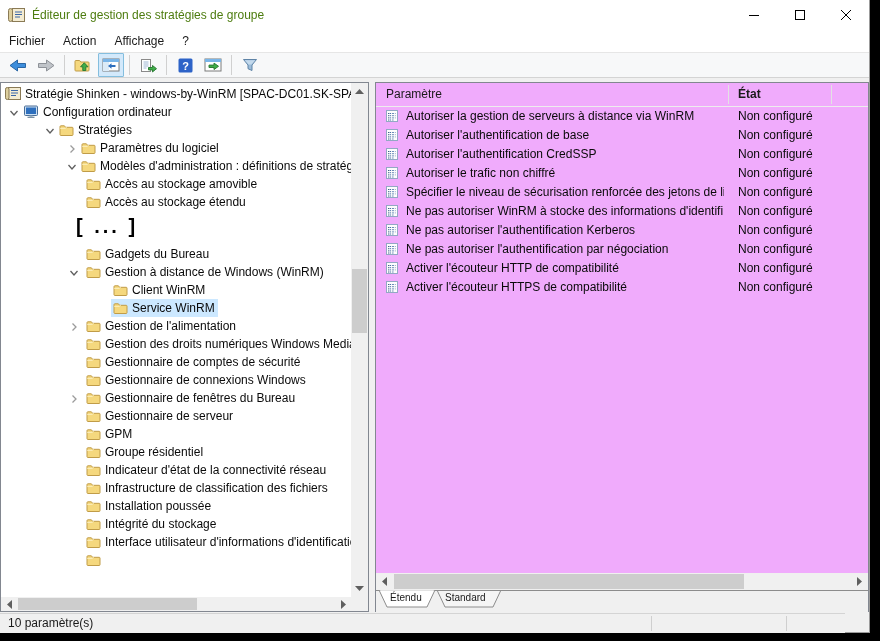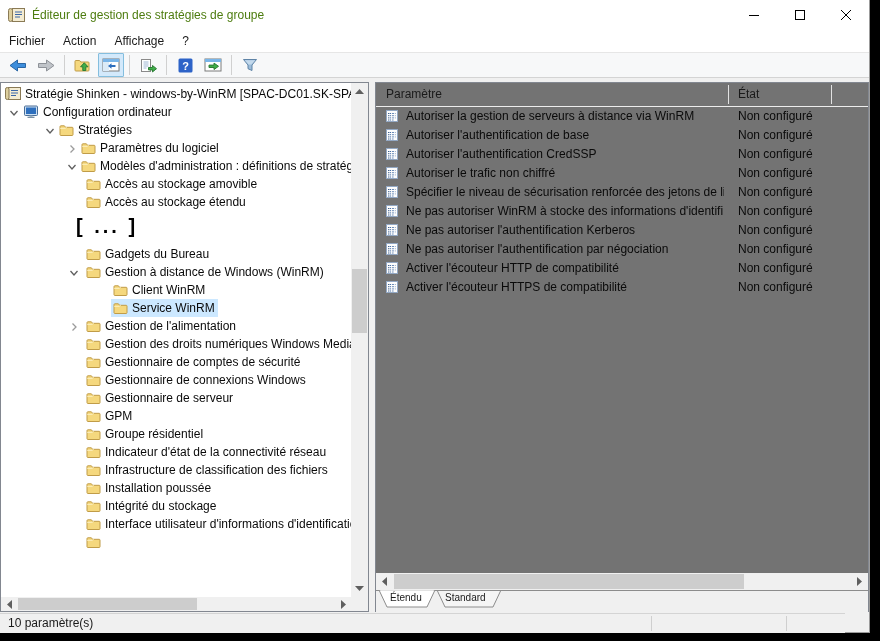--- a/index.html
+++ b/index.html
@@ -36,26 +36,26 @@
   .tree-row.ellipsis{height:34px;font-size:20px;font-weight:600;letter-spacing:3px;line-height:30px;padding-left:75px;box-sizing:border-box;}
   
   .vscroll{position:absolute;left:350px;top:0;width:17px;height:514px;background:#f0f0f0;}
   .vscroll .thumb{position:absolute;left:1px;top:186px;width:15px;height:64px;background:#cdcdcd;}
   .sb-btn{position:absolute;width:17px;height:17px;display:flex;align-items:center;justify-content:center;background:#f0f0f0;}
   .hscroll{position:absolute;background:#f0f0f0;height:14px;}
   .hscroll .sb-btn{width:16px;height:14px;}
   .hscroll .thumb{position:absolute;top:1px;height:12px;background:#cdcdcd;}
   .left-hscroll{left:0;top:514px;width:350px;}
   .corner{position:absolute;left:350px;top:514px;width:17px;height:14px;background:#f0f0f0;}
-  .right-pane{position:absolute;left:375px;top:82px;width:494px;height:530px;background:#737373;
+  .right-pane{position:absolute;left:375px;top:82px;width:494px;height:530px;background:#f0abfc;
               border:1px solid #828790;box-sizing:border-box;}
   .list-header{position:relative;height:23px;border-bottom:1px solid #ededed;}
   .col-h{position:absolute;top:4px;color:#1a1a1a;}
   .col-param{left:10px;}
-  .col-state{left:362px;}
+  .col-state{left:362px;font-weight:bold;}
   .col-sep{position:absolute;top:2px;width:1px;height:19px;background:#e2e2e2;}
   .param-list{position:relative;}
   .param-row{position:relative;height:19px;}
   .param-row .picon{position:absolute;left:9px;top:2px;}
   .param-row .pname{position:absolute;left:30px;top:2px;white-space:nowrap;max-width:318px;overflow:hidden;color:#0a0a0a;}
   .param-row .pstate{position:absolute;left:362px;top:2px;white-space:nowrap;color:#0a0a0a;}
   .right-filler{height:276px;}
   .right-hscroll{position:relative;width:492px;height:17px;background:#f0f0f0;}
   .right-hscroll .sb-btn{width:17px;height:17px;}
   .right-hscroll .thumb{position:absolute;top:1px;height:15px;background:#cdcdcd;}
@@ -362,20 +362,34 @@
             <span class="ticon">
               <svg width="15" height="12" viewBox="0 0 15 12">
                 <path d="M1 2.6c0-.5.4-.8.8-.8h3.6l1.2 1.5h6.6c.5 0 .8.3.8.8v6.6c0 .5-.3.8-.8.8H1.8c-.4 0-.8-.3-.8-.8z" fill="#f5d87e" stroke="#c09c48"></path>
                 <path d="M1.2 4.4h5.3l1.1-1.3" fill="none" stroke="#fbeebb"></path>
               </svg>
             </span>
             <span class="tlabel">Gestionnaire de connexions Windows</span>
           </span>
         </div>
         <div class="tree-row">
+          <span class="chev" style="left: 68px;"><svg width="10" height="10" viewBox="0 0 10 10">
+              <path d="M3.5 1.5L7 5 3.5 8.5" fill="none" stroke="#9b9b9b" stroke-width="1.3"></path>
+            </svg></span>
+          <span class="grp" style="left: 83px;">
+            <span class="ticon">
+              <svg width="15" height="12" viewBox="0 0 15 12">
+                <path d="M1 2.6c0-.5.4-.8.8-.8h3.6l1.2 1.5h6.6c.5 0 .8.3.8.8v6.6c0 .5-.3.8-.8.8H1.8c-.4 0-.8-.3-.8-.8z" fill="#f5d87e" stroke="#c09c48"></path>
+                <path d="M1.2 4.4h5.3l1.1-1.3" fill="none" stroke="#fbeebb"></path>
+              </svg>
+            </span>
+            <span class="tlabel">Gestionnaire de fenêtres du Bureau</span>
+          </span>
+        </div>
+        <div class="tree-row">
           <span class="grp" style="left: 83px;">
             <span class="ticon">
               <svg width="15" height="12" viewBox="0 0 15 12">
                 <path d="M1 2.6c0-.5.4-.8.8-.8h3.6l1.2 1.5h6.6c.5 0 .8.3.8.8v6.6c0 .5-.3.8-.8.8H1.8c-.4 0-.8-.3-.8-.8z" fill="#f5d87e" stroke="#c09c48"></path>
                 <path d="M1.2 4.4h5.3l1.1-1.3" fill="none" stroke="#fbeebb"></path>
               </svg>
             </span>
             <span class="tlabel">Gestionnaire de serveur</span>
           </span>
         </div>

